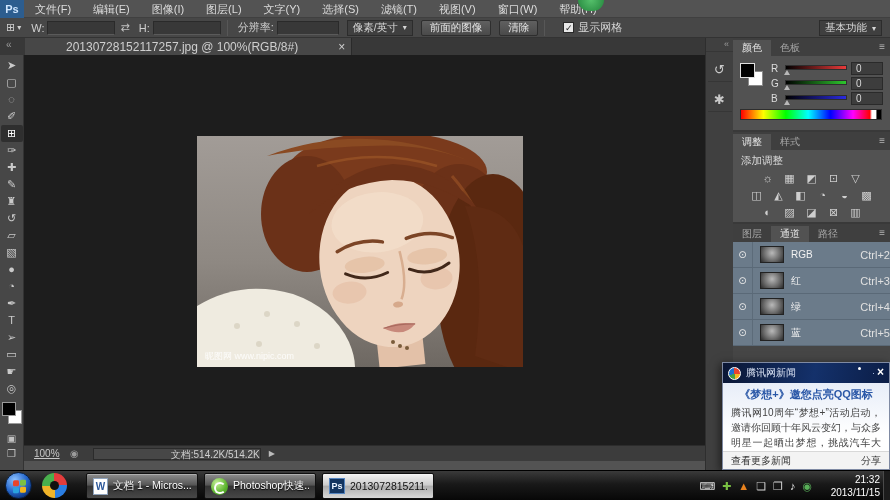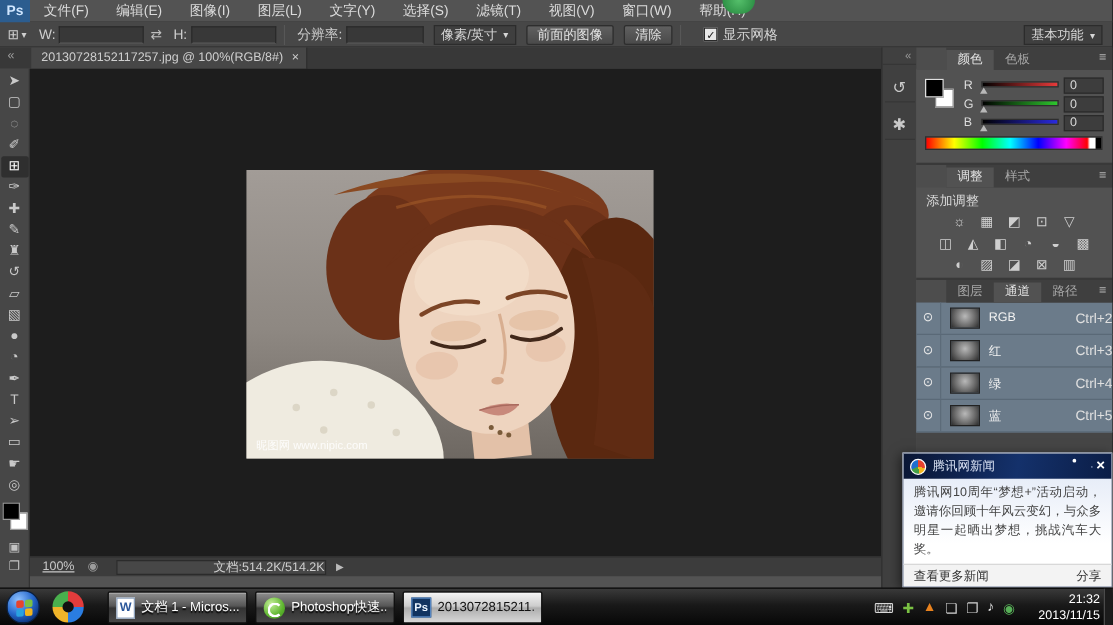--- a/index.html
+++ b/index.html
@@ -31,21 +31,21 @@
     border-radius:2px; color:#e2e2e2; display:flex; align-items:center; padding:0 8px; margin-left:8px; font-size:10.5px; }
   .chk-wrap { display:flex; align-items:center; gap:4px; margin-left:12px; }
   .chk-box { width:11px; height:11px; background:#e8e8e8; border:1px solid #2a2a2a;
     color:#222; font-size:9px; line-height:10px; text-align:center; }
   .workspace { position:absolute; right:8px; top:2px; }
 
   
   .tabbar { position:absolute; left:0; top:38px; width:890px; height:17px; background:#383838; }
   .doc-tab { position:absolute; left:25px; top:0; height:17px; padding:0 6px 0 8px;
     background:#474747; border-right:1px solid #2a2a2a; display:flex; align-items:center; gap:7px; }
-  .doc-tab span { color:#cfcfcf; font-size:10px; }
+  .doc-tab span { color:#cfcfcf; font-size:12px;margin-left:33px; }
   .doc-close { color:#aaa; font-size:11px; }
   .panel-collapse { position:absolute; color:#9a9a9a; font-size:10px; top:1px; }
 
   
   .toolbar { position:absolute; left:0; top:55px; width:24px; height:415px;
     background:#474747; border-right:1px solid #333; display:flex; flex-direction:column; align-items:center; padding-top:2px; }
   .tool { width:22px; height:17px; color:#c9c9c9; font-size:11px; line-height:17px;
     text-align:center; cursor:pointer; }
   .tool.active { background:#2f2f2f; color:#fff; border-radius:2px; }
   .fgbg { position:relative; width:22px; height:30px; margin-top:4px; }
@@ -73,21 +73,21 @@
   
   .dock { position:absolute; left:705px; top:38px; width:28px; height:432px;
     background:#404040; border-left:1px solid #2e2e2e; }
   .dock-expand { text-align:right; color:#9a9a9a; font-size:9px; padding:1px 4px 2px 0; border-bottom:1px solid #363636; }
   .dock-btn { width:24px; height:24px; margin:6px auto 0; color:#c9c9c9; font-size:13px;
     line-height:24px; text-align:center; border-bottom:1px solid #363636; }
 
   
   .panels { position:absolute; left:733px; top:38px; width:157px; height:432px; background:#4d4d4d; }
   .panel { position:relative; border-bottom:2px solid #393939; }
-  .ptabs { height:18px; background:#3f3f3f; display:flex; align-items:flex-end; position:relative;margin-left:24px; }
+  .ptabs { height:18px; background:#3f3f3f; display:flex; align-items:flex-end; position:relative; }
   .ptab { height:16px; line-height:16px; padding:0 9px; font-size:10px; color:#a8a8a8; }
   .ptab.active { background:#525252; color:#e5e5e5; }
   .pmenu { position:absolute; right:5px; top:3px; color:#b5b5b5; font-size:10px; }
   .pbody { background:#525252; }
 
   
   .color-body { height:74px; position:relative; padding:5px 6px 0 38px; }
   .cswatches { position:absolute; left:7px; top:7px; width:26px; height:26px; }
   .cfg { position:absolute; left:0; top:0; width:15px; height:15px; background:#000; border:1px solid #e0e0e0; z-index:2; }
   .cbg { position:absolute; left:8px; top:8px; width:15px; height:15px; background:#fff; border:1px solid #8a8a8a; }
@@ -435,20 +435,21 @@
     </div>
   </div>
 
   <div class="popup">
     <div class="pop-head">
       <div class="pop-logo"></div>
       <span class="pop-src">腾讯网新闻</span>
       <span class="pop-close">×</span>
     </div>
     <div class="pop-body">
+      <div class="pop-title">《梦想+》邀您点亮QQ图标</div>
       <div class="pop-text">腾讯网10周年“梦想+”活动启动，邀请你回顾十年风云变幻，与众多明星一起晒出梦想，挑战汽车大奖。</div>
     </div>
     <div class="pop-foot">
       <span>查看更多新闻</span>
       <span>分享</span>
     </div>
   </div>
 
   <div class="taskbar">
     <div class="start-orb">

